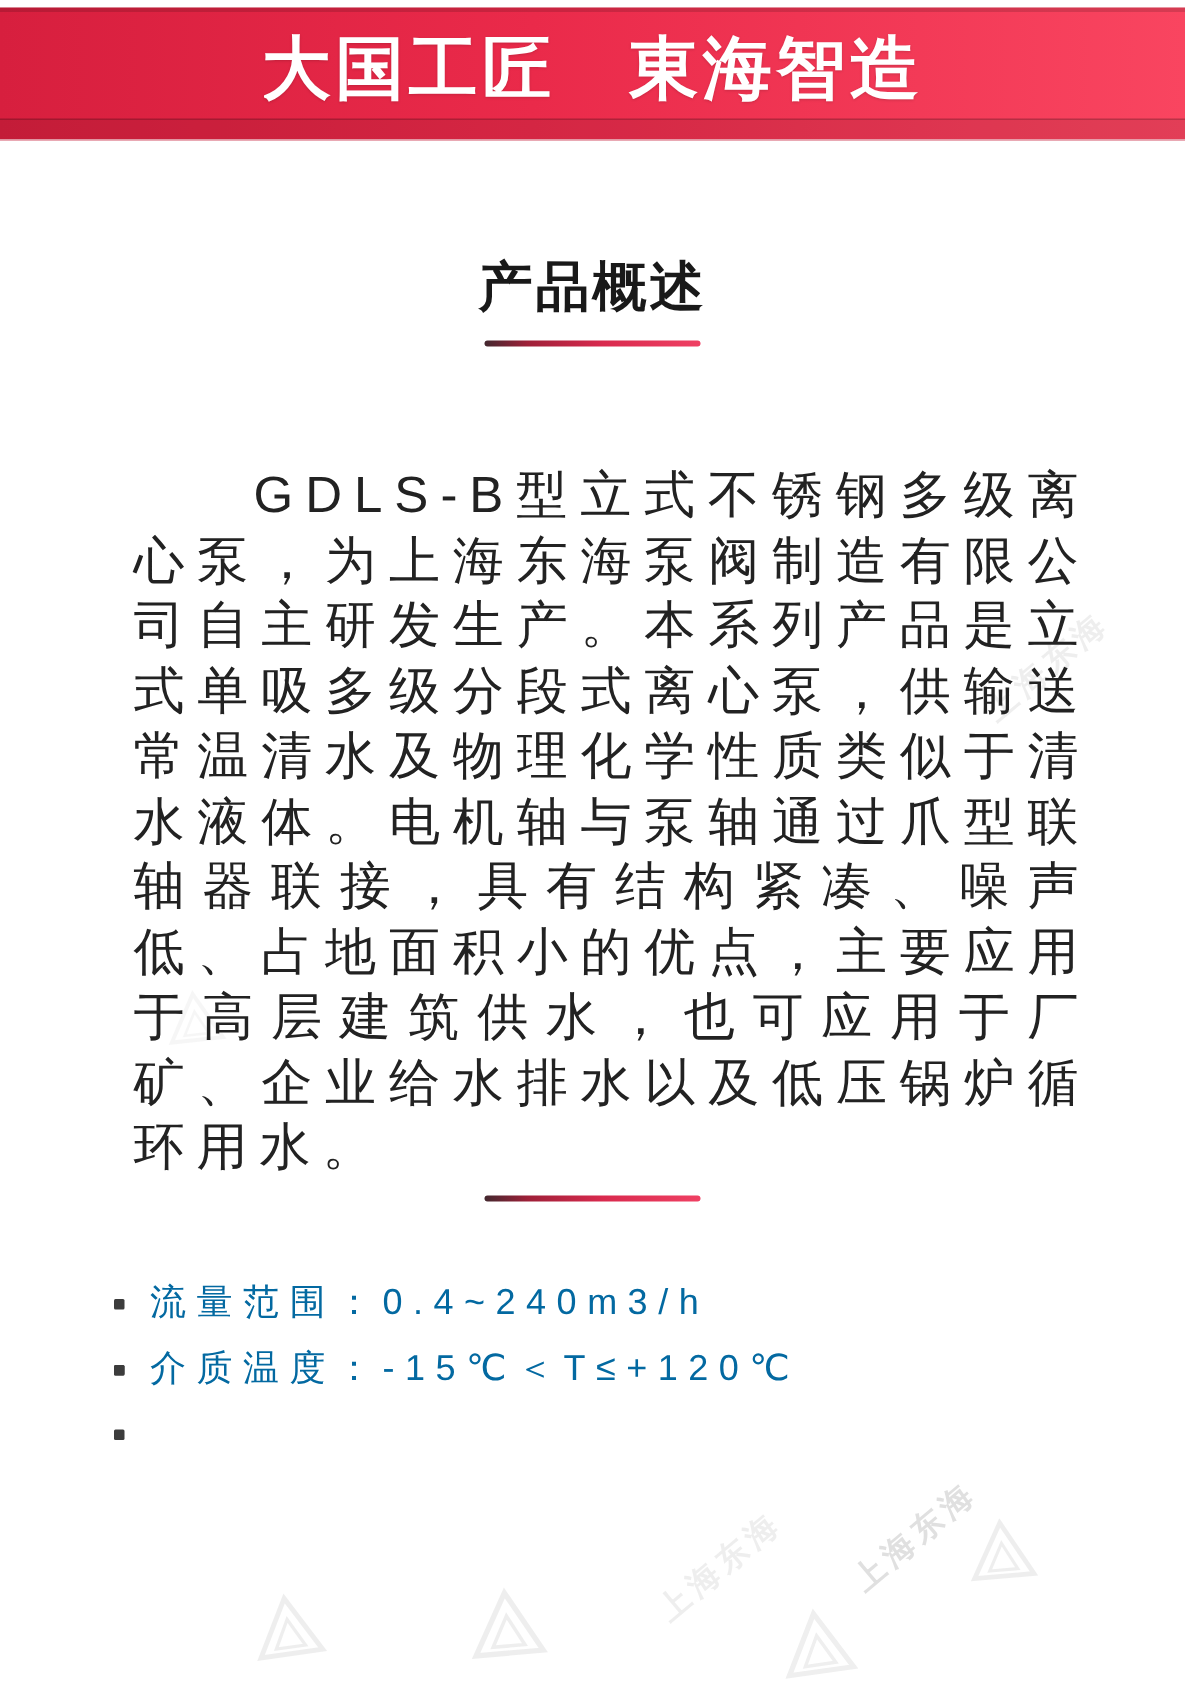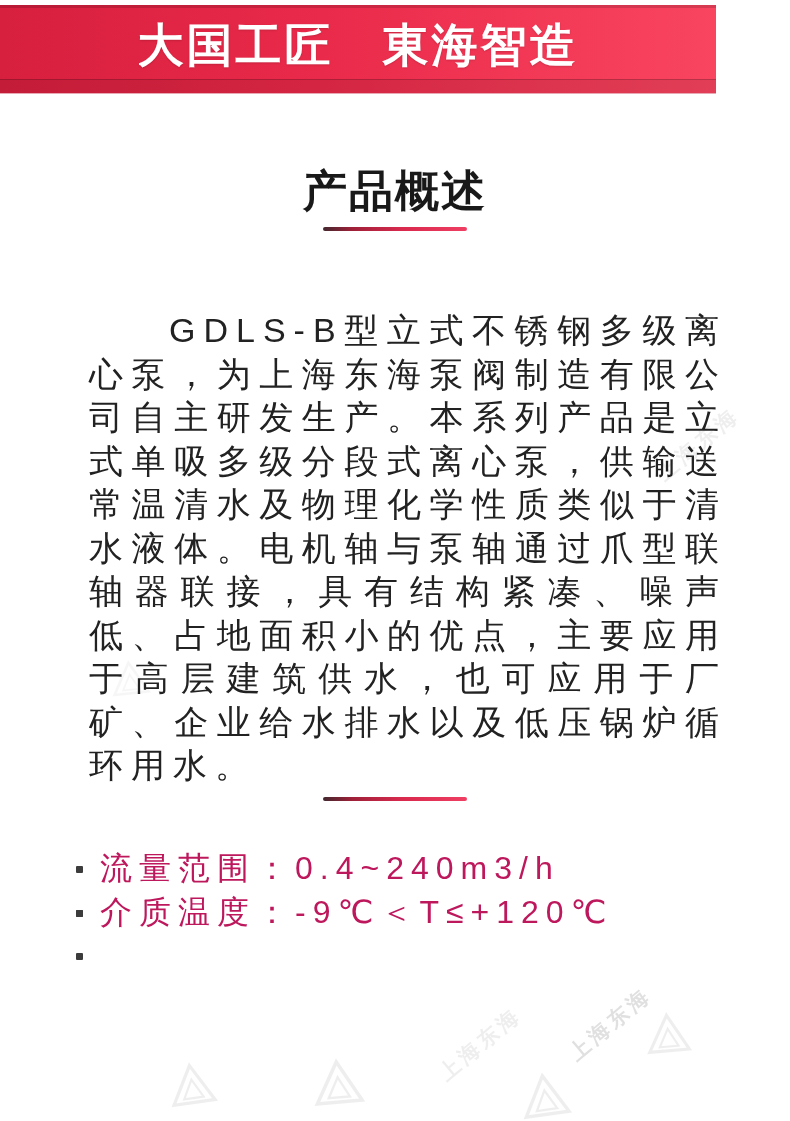--- a/index.html
+++ b/index.html
@@ -6,21 +6,21 @@
   .page{
     position:relative;
     width:790px;height:1121px;
     background:#ffffff;
     overflow:hidden;
     font-family:"Liberation Sans","DejaVu Sans",sans-serif;
     color:#1f1f1f;
   }
   
   .banner{
-    position:absolute;left:0;top:5px;width:716px;height:88px;
+    position:absolute;left:0;top:5px;width:790px;height:88px;
     background:linear-gradient(90deg,#d71f3e 0%,#ea2a4a 45%,#f94560 100%);
     display:flex;align-items:center;justify-content:center;
     border-bottom:1px solid #e9a9b4;
   }
   .banner::before{
     content:"";position:absolute;left:0;top:0;width:100%;height:3px;
     background:rgba(0,0,0,0.14);
   }
   .banner::after{
     content:"";position:absolute;left:0;bottom:0;width:100%;height:13px;
@@ -30,21 +30,21 @@
   .banner-title{
     position:relative;z-index:2;
     font-size:46px;font-weight:700;color:#ffffff;
     letter-spacing:3px;white-space:nowrap;
     text-shadow:0 1px 2px rgba(0,0,0,0.15);
     margin-top:-6px;
   }
   
   .section-title{
     position:absolute;left:0;width:790px;text-align:center;
-    font-size:44px;line-height:52px;font-weight:700;color:#191919;
+    font-size:36px;line-height:52px;font-weight:700;color:#191919;
     letter-spacing:2px;
   }
   .title-overview{top:165px;}
   .title-conditions{top:735px;}
   .title-underline{
     position:absolute;left:50%;transform:translateX(-50%);
     width:144px;height:4px;border-radius:2px;
     background:linear-gradient(90deg,#43282f 0%,#9e2038 20%,#d92a4e 55%,#ef4063 100%);
   }
   .underline-overview{top:227px;}
@@ -56,22 +56,22 @@
     text-align:justify;text-justify:inter-ideograph;
     text-indent:80px;color:#222222;margin:17px;
   }
   
   .conditions-list{
     position:absolute;left:72px;top:847px;width:660px;
     list-style:none;margin:0;padding:0;
   }
   .conditions-list li{
     position:relative;
-    font-size:32px;line-height:43.5px;letter-spacing:7px;
-    color:#be185d;padding-left:28px;white-space:nowrap;
+    font-size:24px;line-height:43.5px;letter-spacing:7px;
+    color:#0369a1;padding-left:28px;white-space:nowrap;
   }
   .bullet-dot{
     position:absolute;left:4px;top:19px;
     width:7px;height:7px;background:#3c3c3c;border-radius:1px;
     display:inline-block;
   }
   
   .wm{position:absolute;pointer-events:none;}
   .wm-text{
     color:#9a9a9a;font-weight:700;font-size:21px;letter-spacing:4px;
@@ -134,20 +134,20 @@
   <ul class="conditions-list">
     <li>
       <span class="bullet-dot"></span>
       <span>流量范围：0.4~240m3/h</span>
     </li>
     <li>
       <span class="bullet-dot"></span>
     </li>
     <li>
       <span class="bullet-dot"></span>
-      <span>介质温度：-9℃＜T≤+120℃</span>
+      <span>介质温度：-15℃＜T≤+120℃</span>
     </li>
     <li>
       <span class="bullet-dot"></span>
     </li>
   </ul>
 
 </div>
 
 </body></html>

